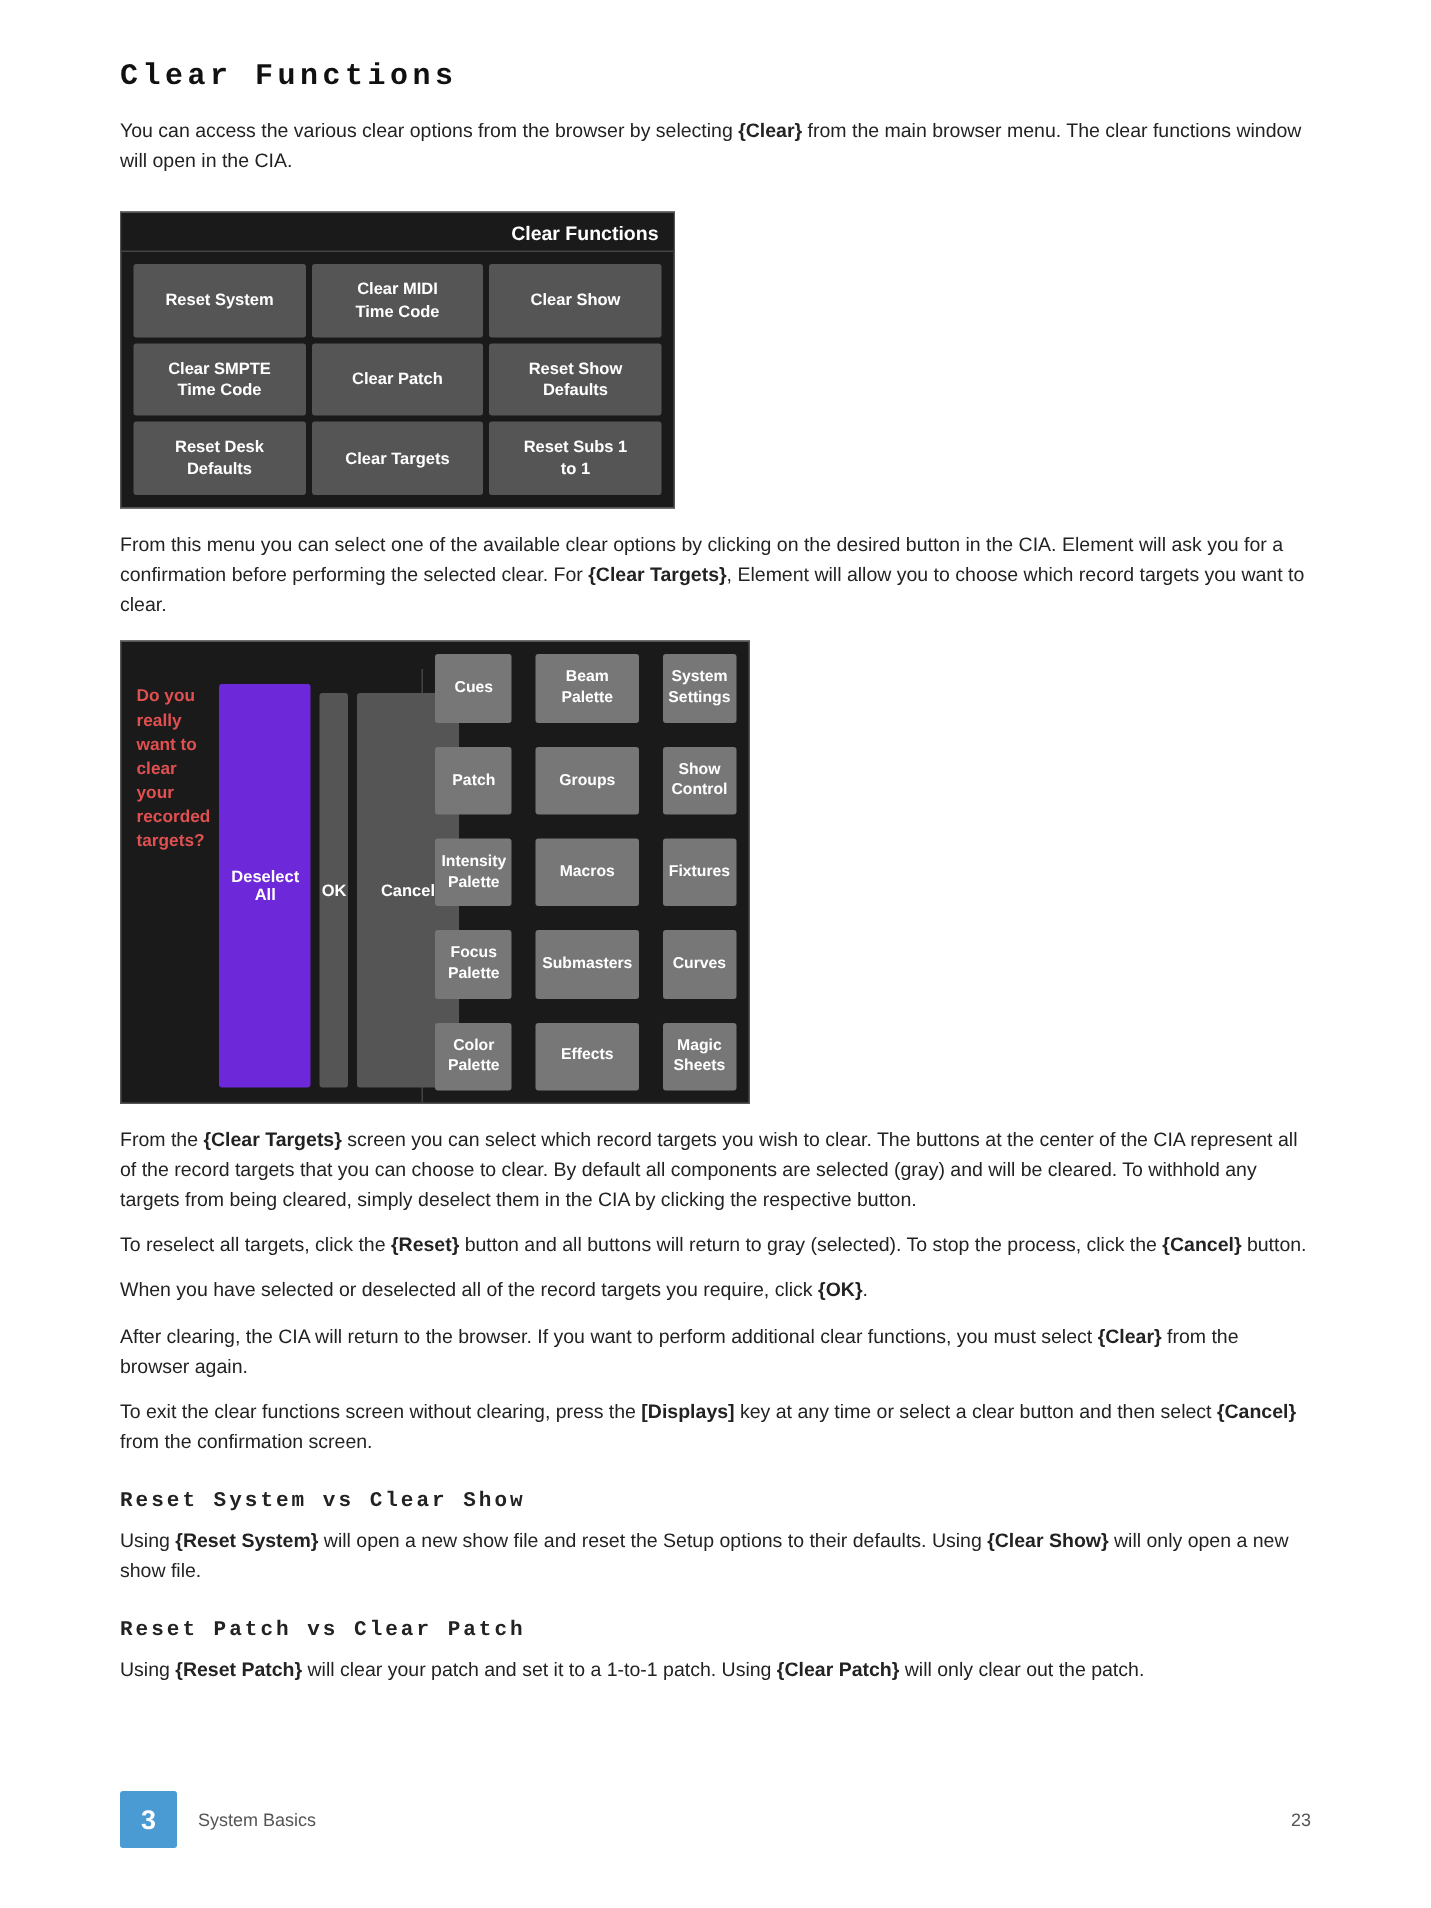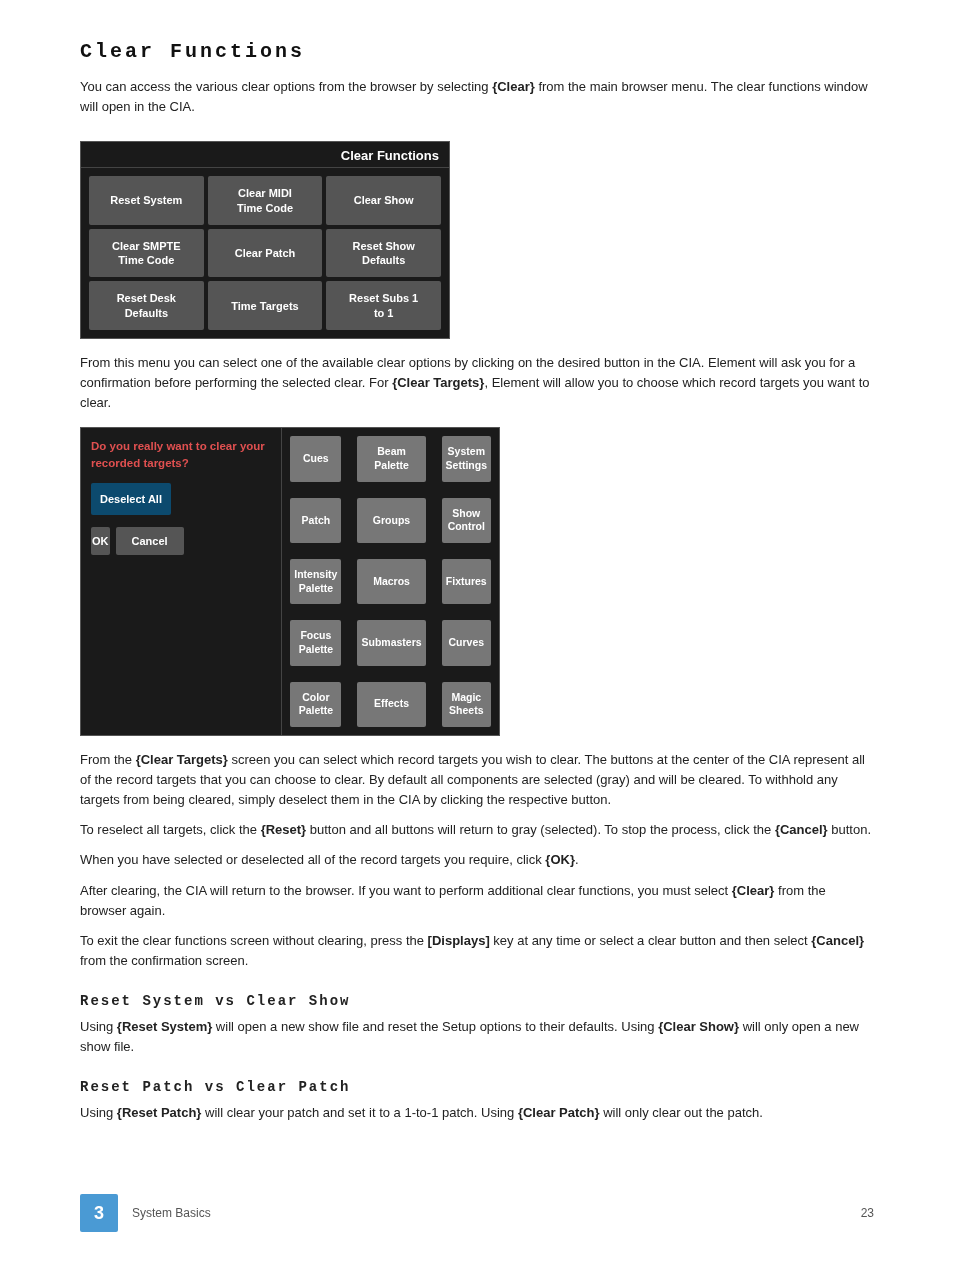--- a/index.html
+++ b/index.html
@@ -80,34 +80,35 @@
       border: 1px solid #555;
       display: flex;
       flex-direction: row;
       margin: 14px 0 14px 0;
       padding: 0;
       width: 420px;
     }
     .ct-left {
       padding: 10px;
       display: flex;
-      flex-direction: column;
+      flex-direction: row;
       gap: 6px;
       min-width: 150px;
       border-right: 1px solid #444;
+      margin-top: 18px;
     }
     .ct-question {
       color: #e05050;
       font-size: 11.5px;
       font-weight: bold;
       line-height: 1.4;
       margin-bottom: 6px;
     }
     .ct-deselect-btn {
-      background: #0c4a6e;
+      background: #6d28d9;
       color: #fff;
       font-size: 11px;
       font-weight: bold;
       text-align: center;
       padding: 10px 8px;
       border: none;
       cursor: pointer;
       border-radius: 2px;
       width: 80px;
     }
@@ -208,21 +209,21 @@
 <div class="cia-window">
   <div class="cia-title-bar">Clear Functions</div>
   <div class="cia-grid">
     <button class="cia-btn">Reset System</button>
     <button class="cia-btn">Clear MIDI<br>Time Code</button>
     <button class="cia-btn">Clear Show</button>
     <button class="cia-btn">Clear SMPTE<br>Time Code</button>
     <button class="cia-btn">Clear Patch</button>
     <button class="cia-btn">Reset Show<br>Defaults</button>
     <button class="cia-btn">Reset Desk<br>Defaults</button>
-    <button class="cia-btn">Time Targets</button>
+    <button class="cia-btn">Clear Targets</button>
     <button class="cia-btn">Reset Subs 1<br>to 1</button>
   </div>
 </div>
 
 
 <p>
   From this menu you can select one of the available clear options by clicking on the desired button in the CIA. Element will ask you for a confirmation before performing the selected clear. For <span class="bold">{Clear Targets}</span>, Element will allow you to choose which record targets you want to clear.
 </p>
 
 

